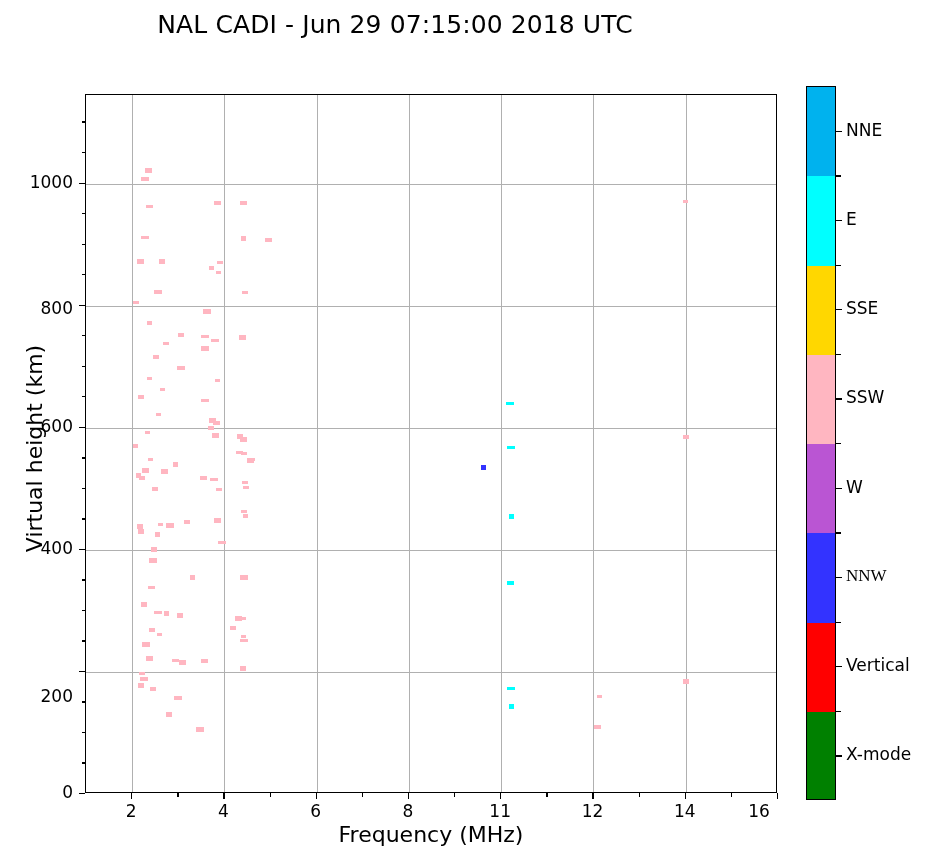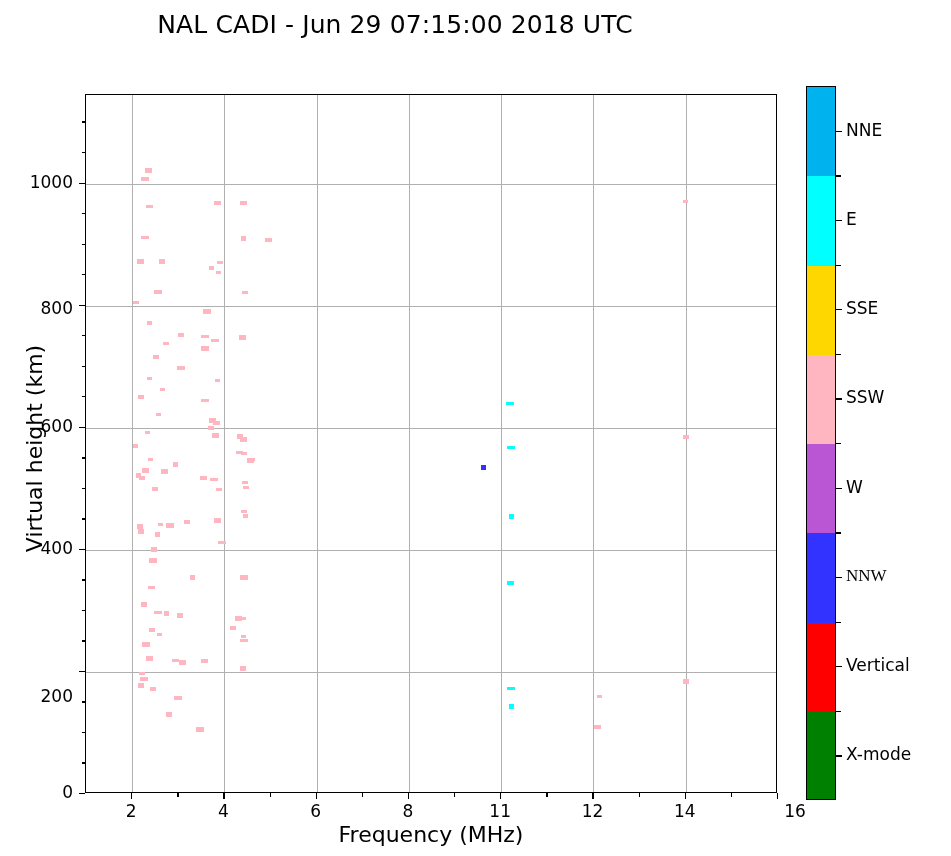--- a/index.html
+++ b/index.html
@@ -313,21 +313,21 @@
       <div class="xtick-label" style="left: 285.667px;">6</div>
       <div class="xtick-mark" style="left: 407.933px;"></div>
       <div class="xtick-label" style="left: 377.933px;">8</div>
       <div class="xtick-mark" style="left: 500.2px;"></div>
       <div class="xtick-label" style="left: 470.2px;">11</div>
       <div class="xtick-mark" style="left: 592.467px;"></div>
       <div class="xtick-label" style="left: 562.467px;">12</div>
       <div class="xtick-mark" style="left: 684.733px;"></div>
       <div class="xtick-label" style="left: 654.733px;">14</div>
       <div class="xtick-mark" style="left: 777px;"></div>
-      <div class="xtick-label" style="left: 765px;">16</div>
+      <div class="xtick-label" style="left: 729px;">16</div>
       <div class="xtick-minor" style="left: 177.267px;"></div>
       <div class="xtick-minor" style="left: 269.533px;"></div>
       <div class="xtick-minor" style="left: 361.8px;"></div>
       <div class="xtick-minor" style="left: 454.067px;"></div>
       <div class="xtick-minor" style="left: 546.333px;"></div>
       <div class="xtick-minor" style="left: 638.6px;"></div>
       <div class="xtick-minor" style="left: 730.867px;"></div>
       <div class="ytick-mark" style="top: 793px;"></div>
       <div class="ytick-label" style="top: 782px;">0</div>
       <div class="ytick-mark" style="top: 670.904px;"></div>

